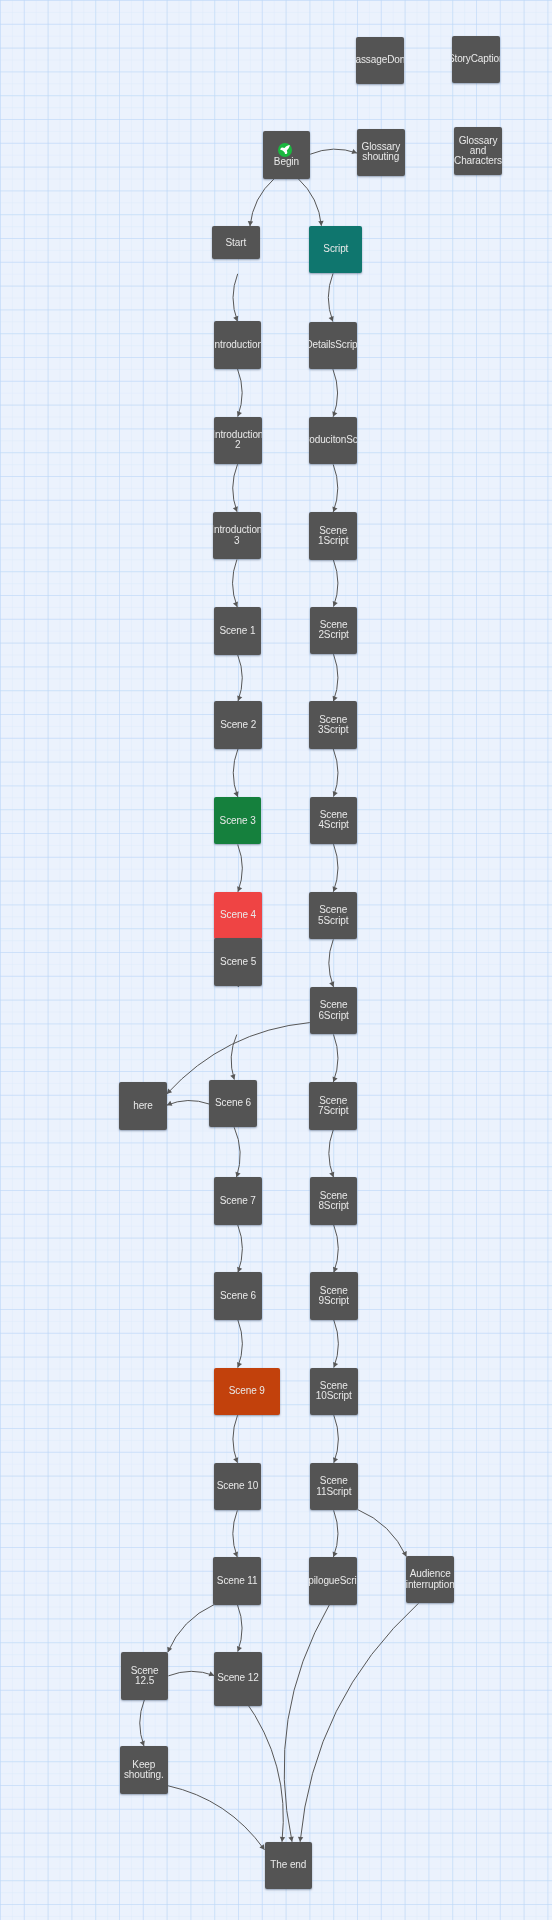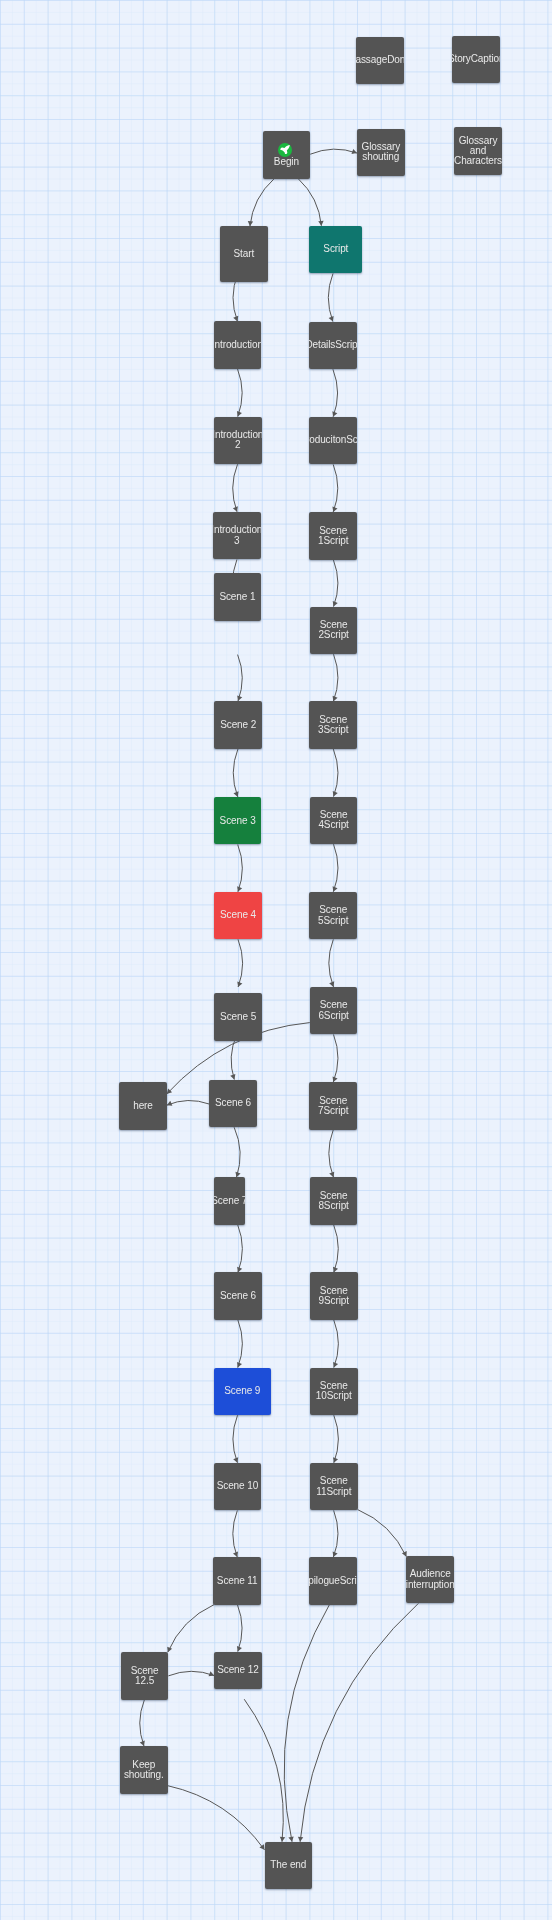--- a/index.html
+++ b/index.html
@@ -145,21 +145,21 @@
           <span class="ln">shouting</span>
         </span>
       </div>
       <div class="passage" style="left:454.2px;top:127.1px;width:47.6px;height:47.6px;background:#545454">
         <span class="pname" style="font-size:10px;color:#e9e9e9">
           <span class="ln">Glossary</span>
           <span class="ln">and</span>
           <span class="ln">Characters</span>
         </span>
       </div>
-      <div class="passage" style="left:220px;top:226.2px;width:47.6px;height:56px;background:#545454">
+      <div class="passage" style="left:212px;top:226.2px;width:47.6px;height:33px;background:#545454">
         <span class="pname" style="font-size:10px;color:#e9e9e9">
           <span class="ln">Start</span>
         </span>
       </div>
       <div class="passage" style="left:309.3px;top:225.8px;width:53px;height:47.6px;background:#0f766e">
         <span class="pname" style="font-size:10px;color:#e9e9e9">
           <span class="ln">Script</span>
         </span>
       </div>
       <div class="passage" style="left:213.6px;top:321.4px;width:47.6px;height:47.6px;background:#545454">
@@ -188,21 +188,21 @@
           <span class="ln">Introduction</span>
           <span class="ln">3</span>
         </span>
       </div>
       <div class="passage" style="left:309.4px;top:512px;width:47.6px;height:47.6px;background:#545454">
         <span class="pname" style="font-size:10px;color:#e9e9e9">
           <span class="ln">Scene</span>
           <span class="ln">1Script</span>
         </span>
       </div>
-      <div class="passage" style="left:213.6px;top:573px;width:47.6px;height:47.6px;background:#545454">
+      <div class="passage" style="left:213.6px;top:607px;width:47.6px;height:47.6px;background:#545454">
         <span class="pname" style="font-size:10px;color:#e9e9e9">
           <span class="ln">Scene 1</span>
         </span>
       </div>
       <div class="passage" style="left:309.8px;top:606.6px;width:47.6px;height:47.6px;background:#545454">
         <span class="pname" style="font-size:10px;color:#e9e9e9">
           <span class="ln">Scene</span>
           <span class="ln">2Script</span>
         </span>
       </div>
@@ -232,21 +232,21 @@
         <span class="pname" style="font-size:10px;color:#e9e9e9">
           <span class="ln">Scene 4</span>
         </span>
       </div>
       <div class="passage" style="left:309.4px;top:891.8px;width:47.6px;height:47.6px;background:#545454">
         <span class="pname" style="font-size:10px;color:#e9e9e9">
           <span class="ln">Scene</span>
           <span class="ln">5Script</span>
         </span>
       </div>
-      <div class="passage" style="left:214.3px;top:993px;width:47.6px;height:47.6px;background:#545454">
+      <div class="passage" style="left:214.3px;top:938px;width:47.6px;height:47.6px;background:#545454">
         <span class="pname" style="font-size:10px;color:#e9e9e9">
           <span class="ln">Scene 5</span>
         </span>
       </div>
       <div class="passage" style="left:309.8px;top:986.9px;width:47.6px;height:47.6px;background:#545454">
         <span class="pname" style="font-size:10px;color:#e9e9e9">
           <span class="ln">Scene</span>
           <span class="ln">6Script</span>
         </span>
       </div>
@@ -259,21 +259,21 @@
         <span class="pname" style="font-size:10px;color:#e9e9e9">
           <span class="ln">Scene 6</span>
         </span>
       </div>
       <div class="passage" style="left:309.4px;top:1082px;width:47.6px;height:47.6px;background:#545454">
         <span class="pname" style="font-size:10px;color:#e9e9e9">
           <span class="ln">Scene</span>
           <span class="ln">7Script</span>
         </span>
       </div>
-      <div class="passage" style="left:213.8px;top:1177.2px;width:31px;height:47.6px;background:#545454">
+      <div class="passage" style="left:213.8px;top:1177.2px;width:48px;height:47.6px;background:#545454">
         <span class="pname" style="font-size:10px;color:#e9e9e9">
           <span class="ln">Scene 7</span>
         </span>
       </div>
       <div class="passage" style="left:309.8px;top:1177.2px;width:47.6px;height:47.6px;background:#545454">
         <span class="pname" style="font-size:10px;color:#e9e9e9">
           <span class="ln">Scene</span>
           <span class="ln">8Script</span>
         </span>
       </div>
@@ -281,21 +281,21 @@
         <span class="pname" style="font-size:10px;color:#e9e9e9">
           <span class="ln">Scene 6</span>
         </span>
       </div>
       <div class="passage" style="left:310px;top:1272.4px;width:47.6px;height:47.6px;background:#545454">
         <span class="pname" style="font-size:10px;color:#e9e9e9">
           <span class="ln">Scene</span>
           <span class="ln">9Script</span>
         </span>
       </div>
-      <div class="passage" style="left:213.8px;top:1367.6px;width:57px;height:47.6px;background:#1d4ed8">
+      <div class="passage" style="left:213.8px;top:1367.6px;width:66px;height:47.6px;background:#c2410c">
         <span class="pname" style="font-size:10px;color:#e9e9e9">
           <span class="ln">Scene 9</span>
         </span>
       </div>
       <div class="passage" style="left:310px;top:1367.6px;width:47.6px;height:47.6px;background:#545454">
         <span class="pname" style="font-size:10px;color:#e9e9e9">
           <span class="ln">Scene</span>
           <span class="ln">10Script</span>
         </span>
       </div>
@@ -325,21 +325,21 @@
           <span class="ln">Audience</span>
           <span class="ln">interruption</span>
         </span>
       </div>
       <div class="passage" style="left:120.8px;top:1652.2px;width:47.6px;height:47.6px;background:#545454">
         <span class="pname" style="font-size:10px;color:#e9e9e9">
           <span class="ln">Scene</span>
           <span class="ln">12.5</span>
         </span>
       </div>
-      <div class="passage" style="left:214.1px;top:1651.6px;width:47.6px;height:37px;background:#545454">
+      <div class="passage" style="left:214.1px;top:1651.6px;width:47.6px;height:54px;background:#545454">
         <span class="pname" style="font-size:10px;color:#e9e9e9">
           <span class="ln">Scene 12</span>
         </span>
       </div>
       <div class="passage" style="left:120px;top:1746.1px;width:47.6px;height:47.6px;background:#545454">
         <span class="pname" style="font-size:10px;color:#e9e9e9">
           <span class="ln">Keep</span>
           <span class="ln">shouting.</span>
         </span>
       </div>

